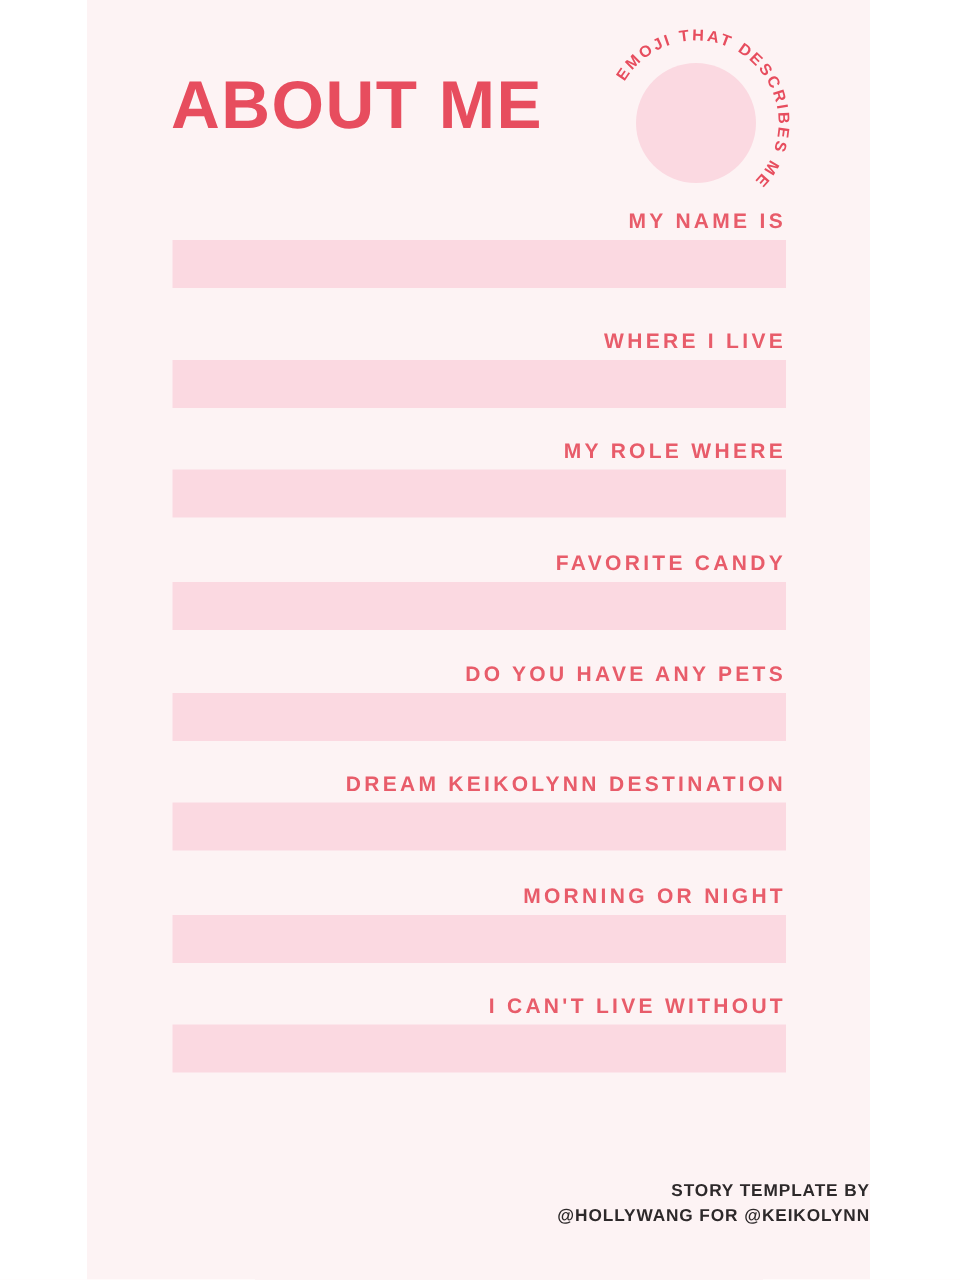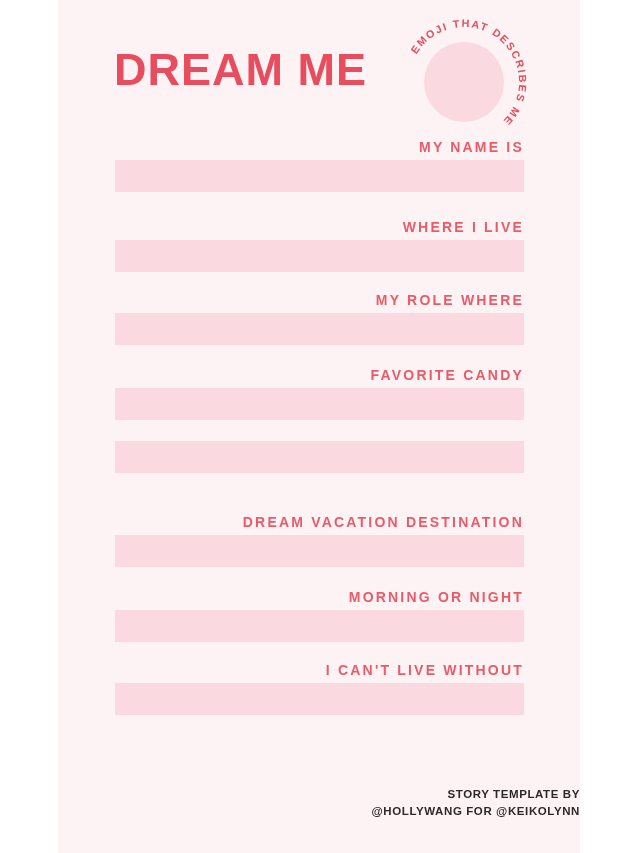--- a/index.html
+++ b/index.html
@@ -64,21 +64,21 @@
   
   .f0 { top: 139px; } .f1 { top: 219px; } .f2 { top: 292px; } .f3 { top: 367px; }
   .f4 { top: 441px; } .f5 { top: 514px; } .f6 { top: 589px; } .f7 { top: 662px; }
 </style>
 </head>
 <body>
 
 <div class="page">
   <div class="card">
 
-    <h1 class="title">DREAM ME</h1>
+    <h1 class="title">ABOUT ME</h1>
 
     <div class="badge">
       <svg width="150" height="150" viewBox="0 0 150 150">
         <circle cx="75" cy="75" r="40" fill="#fbd9e1"></circle>
         <path id="badge-arc" d="M 27.4 47.5 A 55 55 0 1 1 110.4 117.1" fill="none"></path>
         <text font-size="10.5" font-weight="bold" fill="#e74d5e" letter-spacing="1.6" textLength="188" lengthAdjust="spacingAndGlyphs">
           <textPath href="#badge-arc">EMOJI THAT DESCRIBES ME</textPath>
         </text>
       </svg>
     </div>
@@ -97,25 +97,26 @@
       <div class="field-label">MY ROLE WHERE</div>
       <div class="field-bar"></div>
     </div>
 
     <div class="field f3">
       <div class="field-label">FAVORITE CANDY</div>
       <div class="field-bar"></div>
     </div>
 
     <div class="field f4">
+      <div class="field-label">DO YOU HAVE ANY PETS</div>
       <div class="field-bar"></div>
     </div>
 
     <div class="field f5">
-      <div class="field-label">DREAM VACATION DESTINATION</div>
+      <div class="field-label">DREAM KEIKOLYNN DESTINATION</div>
       <div class="field-bar"></div>
     </div>
 
     <div class="field f6">
       <div class="field-label">MORNING OR NIGHT</div>
       <div class="field-bar"></div>
     </div>
 
     <div class="field f7">
       <div class="field-label">I CAN'T LIVE WITHOUT</div>

